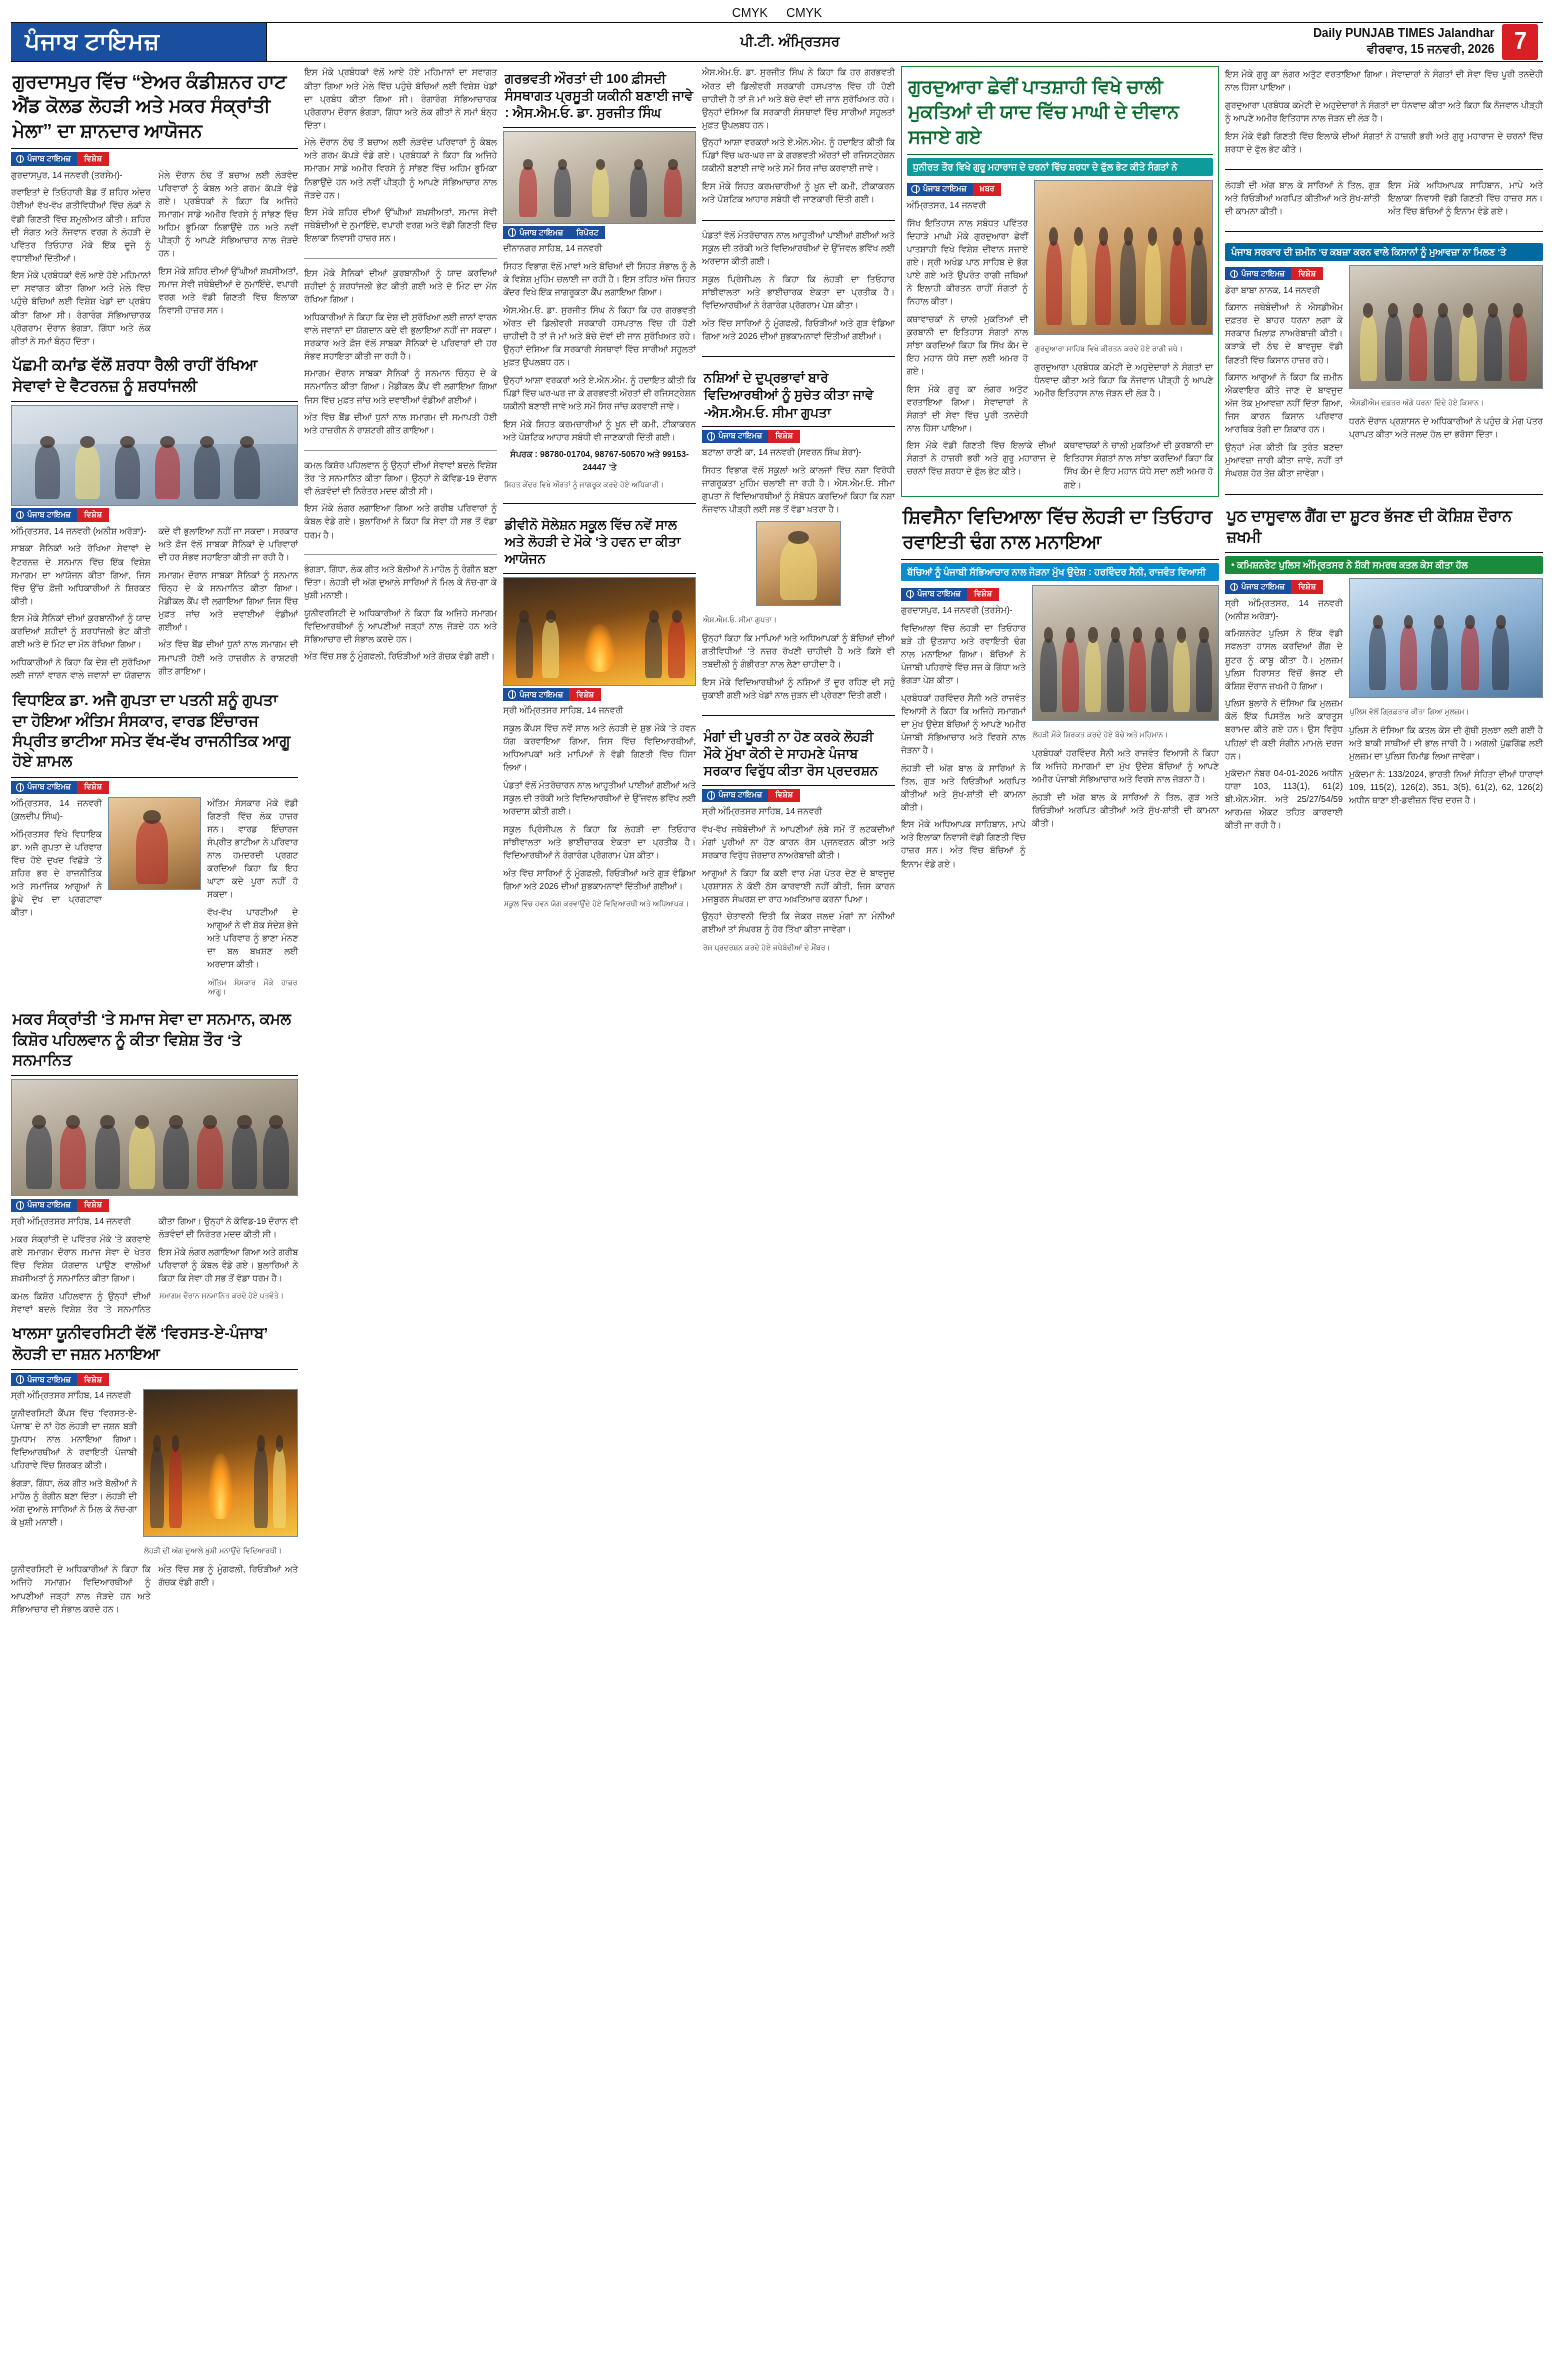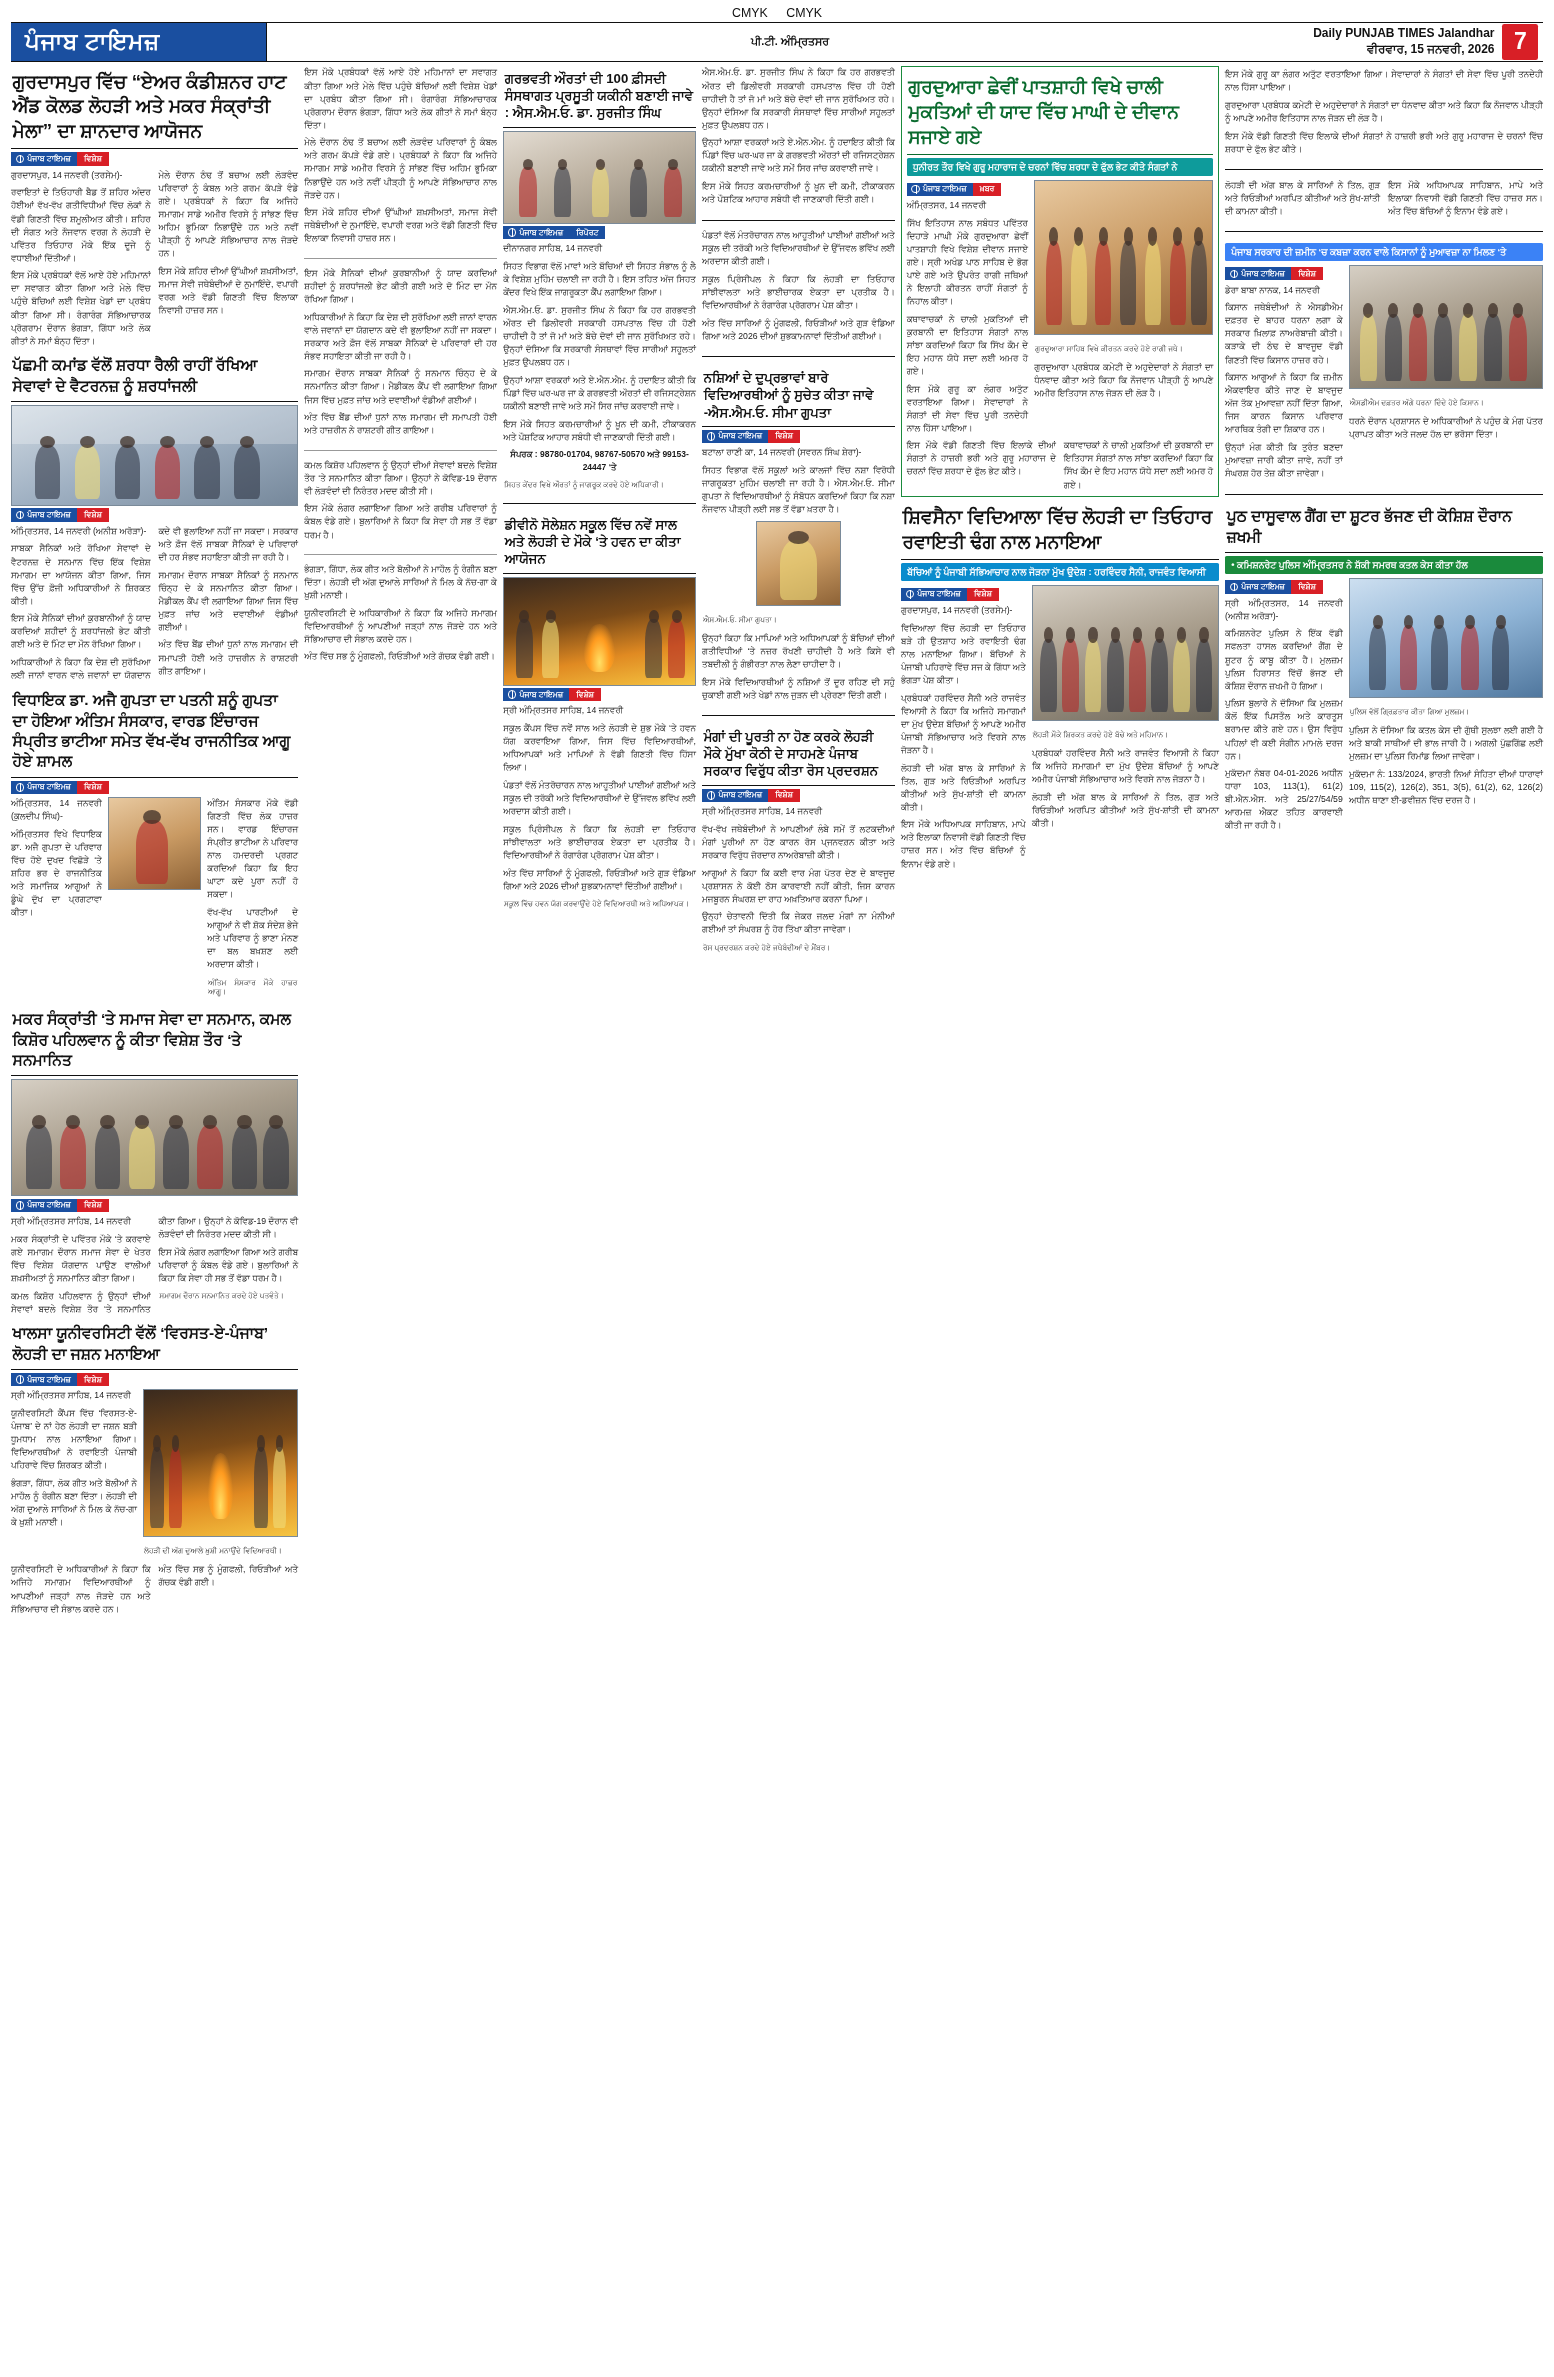--- a/index.html
+++ b/index.html
@@ -26,21 +26,21 @@
     display: flex; align-items: stretch; justify-content: space-between;
     border-top: 1.6px solid #111; border-bottom: 1.6px solid #111;
     background: #fff; height: 40px; margin-bottom: 4.7px;
   }
   .logo-box {
     background: #1a4fa0; color: #fff; display: flex; align-items: center;
     padding: 0 14px; font-size: 23px; font-weight: bold; letter-spacing: 0.8px;
     border-right: 1.6px solid #111; min-width: 256px;
     font-family: "Liberation Sans", sans-serif;
   }
-  .masthead-center { flex: 1; display: flex; align-items: center; justify-content: center; font-size: 11px; font-weight: bold; }
+  .masthead-center { flex: 1; display: flex; align-items: center; justify-content: center; font-size: 14px; font-weight: bold; }
   .masthead-right { display: flex; align-items: center; gap: 7.8px; padding-right: 4.7px; }
   .dateline { font-size: 12px; font-weight: bold; text-align: right; line-height: 1.3; }
   .pageno {
     background: #d81f26; color: #fff; font-size: 23px; font-weight: bold;
     width: 36px; height: 36px; display: flex; align-items: center; justify-content: center;
     border-radius: 2.3px;
   }
 
   
   .grid { display: flex; gap: 6.2px; align-items: flex-start; }
@@ -59,21 +59,21 @@
   }
   .hl.small { font-size: 15.5px; }
   .hl.xsmall { font-size: 13.2px; }
   .hl.green { color: #0a6b2e; border-bottom: 1.6px solid #0a6b2e; }
 
   .subhl {
     font-size: 9.3px; font-weight: bold; color: #fff; background: #0a8ccd;
     padding: 3.1px 6.2px; margin: 2.3px 0 3.9px 0; line-height: 1.3;
     border-radius: 1.6px;
   }
-  .subhl.red { background: #3b82f6; }
+  .subhl.red { background: #0369a1; }
   .subhl.teal { background: #0e9b9b; }
   .subhl.green { background: #1a8a3c; }
 
   
   .credit {
     display: flex; align-items: center; gap: 0; margin: 2.3px 0 3.1px 0; height: 13.2px;
   }
   .credit .brand {
     background: #1a4fa0; color: #fff; font-size: 7.8px; font-weight: bold;
     padding: 1.6px 6.2px 1.6px 4.7px; display: flex; align-items: center; gap: 3.1px; height: 13.2px;

